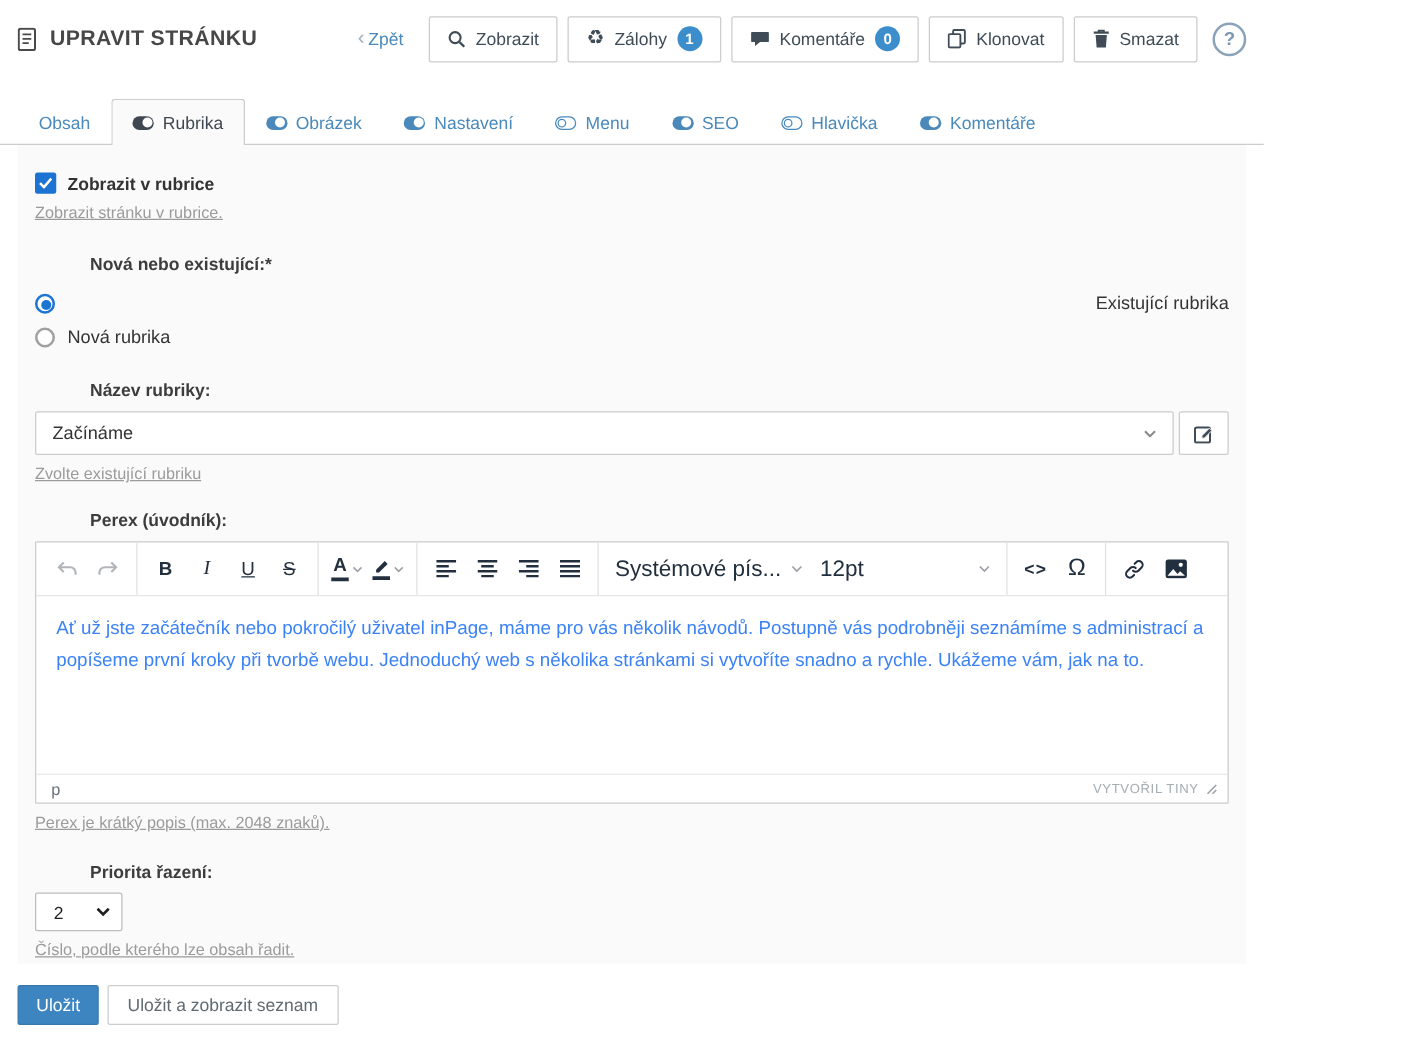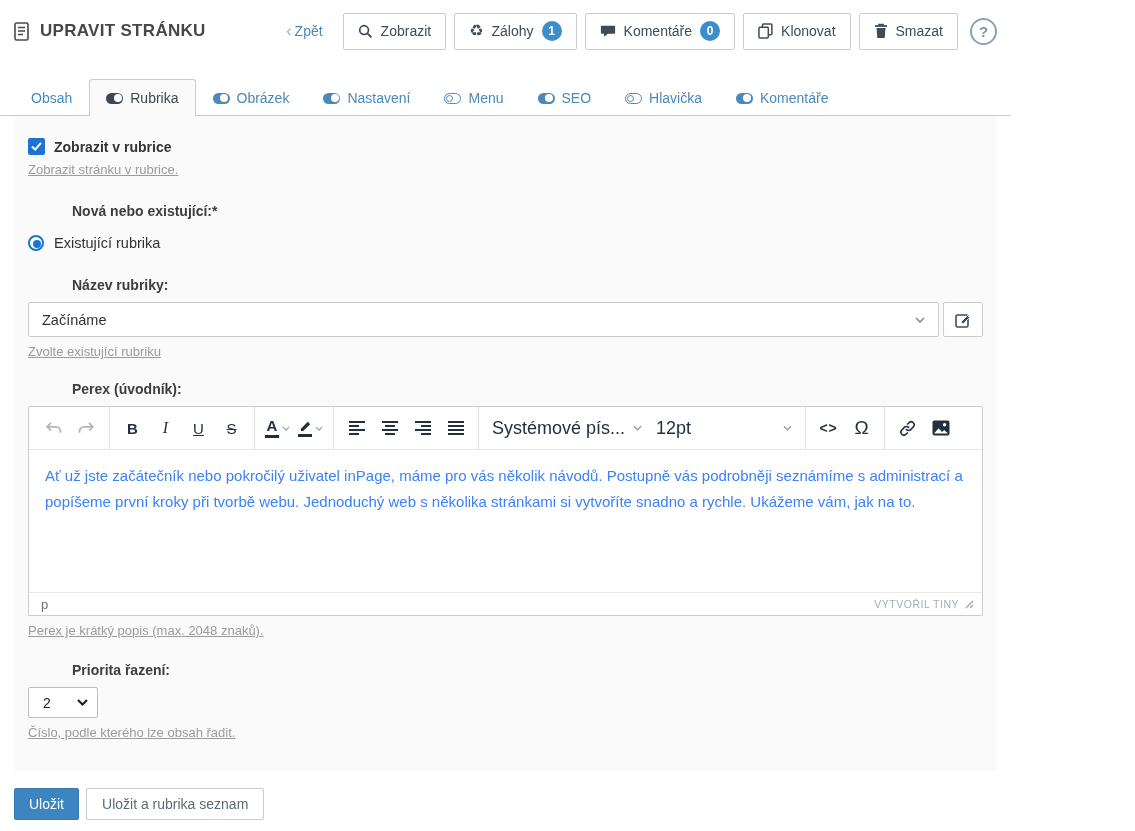--- a/index.html
+++ b/index.html
@@ -223,23 +223,27 @@
         <svg width="11" height="9" viewBox="0 0 12 10">
             <path d="M1 5l3.5 3.5L11 1" stroke="#fff" stroke-width="2.2" fill="none"></path>
           </svg>
       </span>
       <span class="lbl">Zobrazit v rubrice</span>
     </div>
     <div class="help-text">Zobrazit stránku v rubrice.</div>
 
     <div class="sect">
       <div class="field-label">Nová nebo existující:*</div>
-      <div class="radio-row" style="margin-top:16px;">
+      <div class="radio-row" style="margin-top:16px;justify-content:space-between;">
         <span class="radio sel"></span>
         <span>Existující rubrika</span>
+      </div>
+      <div class="radio-row">
+        <span class="radio unsel"></span>
+        <span>Nová rubrika</span>
       </div>
     </div>
 
     <div class="sect">
       <div class="field-label">Název rubriky:</div>
       <div class="select-row">
         <div class="big-select">
           <span class="val">Začínáme</span>
           <span class="ico">
             <svg width="10" height="6" viewBox="0 0 10 6">
@@ -387,16 +391,16 @@
             </svg>
         </span>
       </div>
       <div class="help-text">Číslo, podle kterého lze obsah řadit.</div>
     </div>
 
   </div>
 
   <div class="footer">
     <button class="btn-primary">Uložit</button>
-    <button class="btn-secondary">Uložit a rubrika seznam</button>
+    <button class="btn-secondary">Uložit a zobrazit seznam</button>
   </div>
 
 </div>
 
 </body></html>

